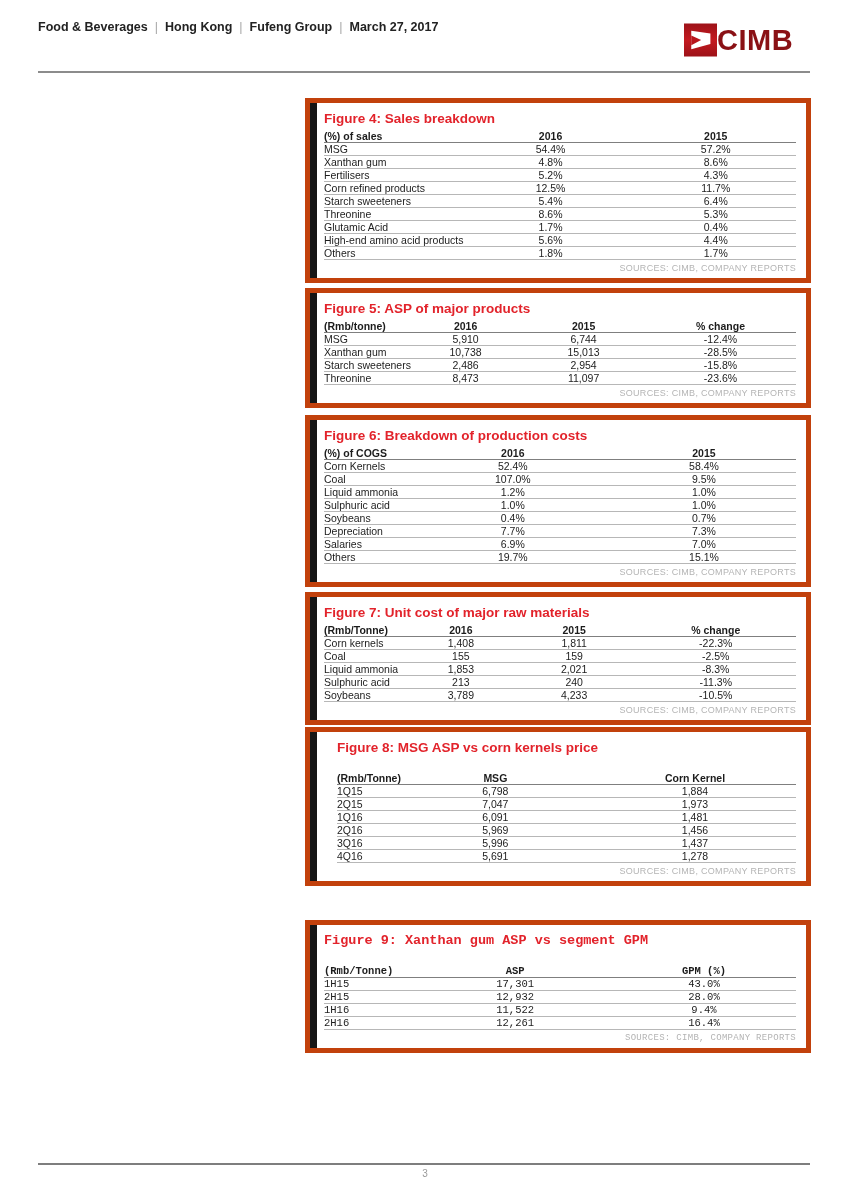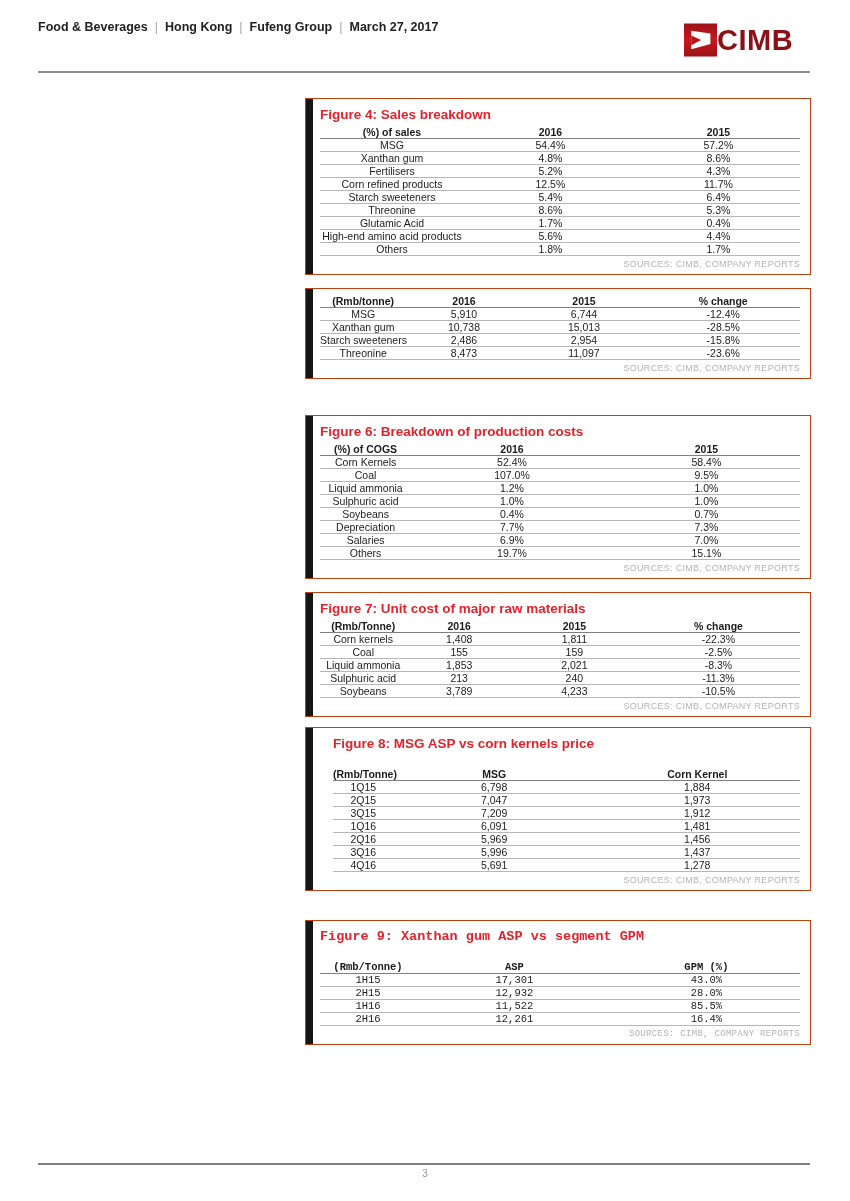--- a/index.html
+++ b/index.html
@@ -17,35 +17,35 @@
   .logo-icon{width:33px;height:34px;display:block;}
   .logo-word{
     font-size:29px;font-weight:bold;color:#8a1115;letter-spacing:0.5px;
     margin-left:0;line-height:34px;
   }
   .header-rule{position:absolute;left:38px;top:71px;width:772px;height:2px;background:#8c8c8c;}
 
   
   .figure{
     position:absolute;left:305px;width:506px;background:#fff;
-    border:1px solid #c2410c;box-sizing:border-box;
+    border:5px solid #c2410c;box-sizing:border-box;
     padding:6px 10px 3px 14px;
   }
   .figure::before{
     content:"";position:absolute;left:0;top:0;bottom:0;width:7px;background:#151515;
   }
   .fig-title{margin:2px 0 4px 0;font-size:13.5px;font-weight:bold;color:#e2232b;}
   .fig-table{width:100%;border-collapse:collapse;table-layout:fixed;}
   .fig-table th,.fig-table td{
     font-size:10.5px;padding:0;height:12px;line-height:12px;
     border-bottom:1px solid #b7b7b7;white-space:nowrap;text-align:center;
     font-weight:normal;color:#1c1c1c;
   }
   .fig-table th{font-weight:bold;border-bottom:1px solid #7f7f7f;}
-  .fig-table .first{text-align:center;}
+  .fig-table .first{text-align:left;}
   .gap-table{margin-top:17px;}
   .sources{
     text-align:right;font-size:9px;color:#b4b4b4;padding:3px 0 2px 0;letter-spacing:0.3px;
   }
   
   .f4 .c1{width:30%}.f4 .c2{width:36%}.f4 .c3{width:34%}
   .f5 .c1{width:18%}.f5 .c2{width:24%}.f5 .c3{width:26%}.f5 .c4{width:32%}
   .f6 .c1{width:19%}.f6 .c2{width:42%}.f6 .c3{width:39%}
   .f7 .c1{width:18%}.f7 .c2{width:22%}.f7 .c3{width:26%}.f7 .c4{width:34%}
   .f8 .c1{width:13%}.f8 .c2{width:43%}.f8 .c3{width:44%}
@@ -148,20 +148,21 @@
             <td class="first">Others</td>
             <td>1.8%</td>
             <td>1.7%</td>
           </tr>
         </tbody>
     </table>
     <div class="sources">SOURCES: CIMB, COMPANY REPORTS</div>
   </section>
 
   <section class="figure" id="fig5">
+    <h2 class="fig-title">Figure 5: ASP of major products</h2>
     <table class="fig-table f5">
       <colgroup>
           <col class="c1">
           <col class="c2">
           <col class="c3">
           <col class="c4">
         </colgroup>
       <thead>
           <tr>
             <th class="first">(Rmb/tonne)</th>
@@ -334,25 +335,20 @@
             <td class="first">1Q15</td>
             <td>6,798</td>
             <td>1,884</td>
           </tr>
           <tr>
             <td class="first">2Q15</td>
             <td>7,047</td>
             <td>1,973</td>
           </tr>
           <tr>
-            <td class="first">3Q15</td>
-            <td>7,209</td>
-            <td>1,912</td>
-          </tr>
-          <tr>
             <td class="first">1Q16</td>
             <td>6,091</td>
             <td>1,481</td>
           </tr>
           <tr>
             <td class="first">2Q16</td>
             <td>5,969</td>
             <td>1,456</td>
           </tr>
           <tr>
@@ -392,21 +388,21 @@
             <td>43.0%</td>
           </tr>
           <tr>
             <td class="first">2H15</td>
             <td>12,932</td>
             <td>28.0%</td>
           </tr>
           <tr>
             <td class="first">1H16</td>
             <td>11,522</td>
-            <td>85.5%</td>
+            <td>9.4%</td>
           </tr>
           <tr>
             <td class="first">2H16</td>
             <td>12,261</td>
             <td>16.4%</td>
           </tr>
         </tbody>
     </table>
     <div class="sources">SOURCES: CIMB, COMPANY REPORTS</div>
   </section>

